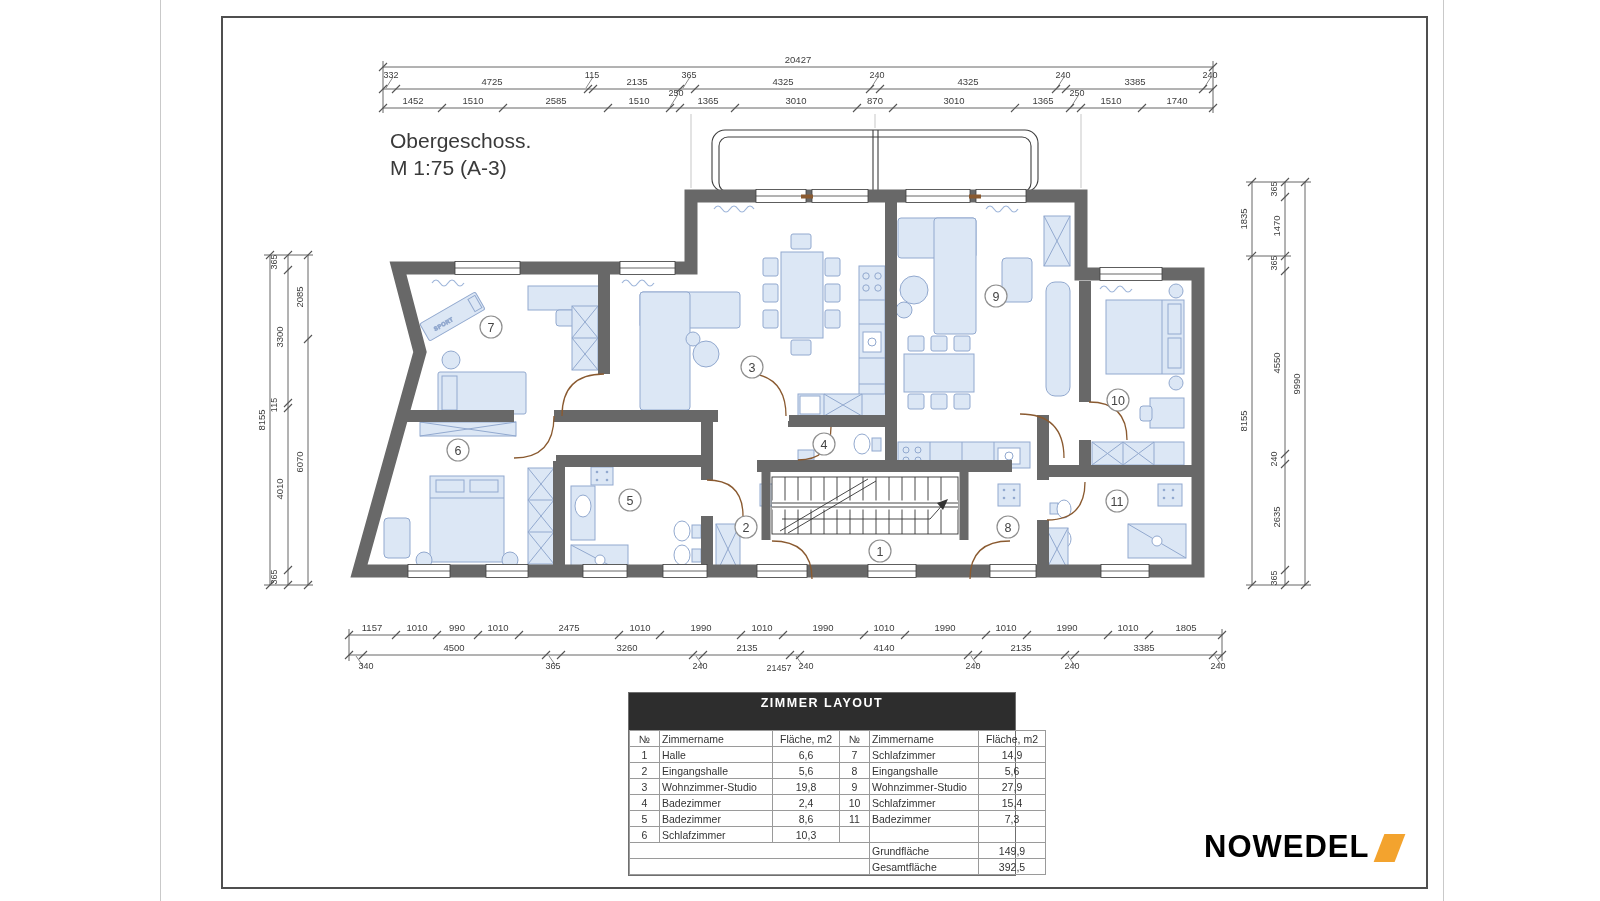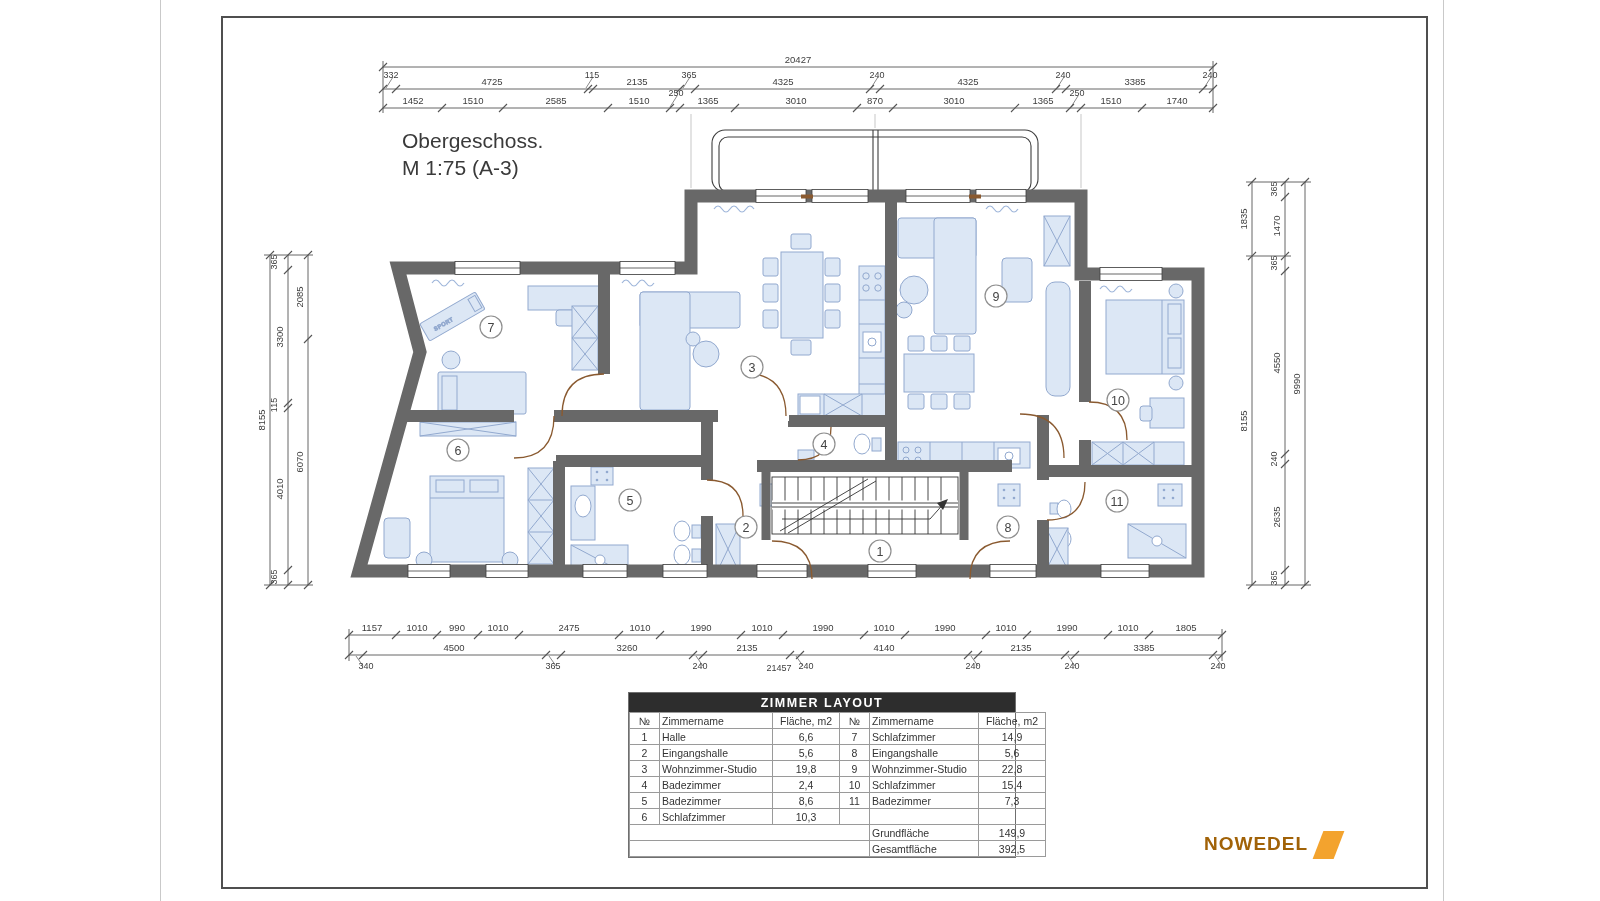--- a/index.html
+++ b/index.html
@@ -2,39 +2,39 @@
 <html><head>
 <meta charset="utf-8">
 <style>
   html,body{margin:0;padding:0;}
   body{position:relative;width:1600px;height:901px;overflow:hidden;background:#ffffff;
        font-family:"Liberation Sans",sans-serif;}
   .edge{position:absolute;top:0;bottom:0;width:1px;background:#c9c9c9;}
   #edgeL{left:160px;} #edgeR{left:1443px;}
   .frame{position:absolute;left:221px;top:16px;width:1203px;height:869px;
          border: 2px solid #4f4f4f;background:#fff;}
-  .titleblock{position:absolute;left:390px;top:127px;font-size:21px;line-height:27px;color:#3a3a3a;margin-left:12px;}
+  .titleblock{position:absolute;left:390px;top:127px;font-size:21px;line-height:27px;color:#3a3a3a;}
   svg{position:absolute;left:0;top:0;}
   .dt{font-size:9.5px;fill:#3d3d3d;}
   .dts{font-size:9px;fill:#3d3d3d;}
   .rn{font-size:12.5px;fill:#444;}
   .sport{font-size:5.5px;fill:#90a7cf;letter-spacing:.5px;}
   
   .ztable{position:absolute;left:628px;top:692px;width:386px;border:1px solid #6f6f6f;background:#fff;}
   .ztitle{background:#2d2d2d;color:#fff;font-weight:bold;font-size:12.5px;letter-spacing:1.5px;
-          text-align:center;padding:3px 0 2px 0;}
+          text-align:center;padding:3px 0 20px 0;}
   .ztable table{border-collapse:collapse;width:100%;table-layout:fixed;}
   .ztable td,.ztable th{border:1px solid #9a9a9a;font-size:10.5px;color:#333;height:15px;
           padding:0 2px;font-weight:normal;overflow:hidden;white-space:nowrap;}
   .c-num{width:25px;text-align:center;}
   .c-name{width:108px;text-align:left;padding-left:6px;}
   .c-fl{width:62px;text-align:center;}
   .c-name2{width:104px;text-align:left;padding-left:6px;}
   .logo{position:absolute;left:1204px;top:829px;display:flex;align-items:center;}
-  .logo-text{font-size:19px;font-weight:bold;color:#a16207;letter-spacing:1px;}
+  .logo-text{font-size:31px;font-weight:bold;color:#000000;letter-spacing:1px;}
   .logo-mark{width:21px;height:28px;background:#f3a32e;transform:skewX(-21deg);
              margin-left:10px;margin-top:2px;}
 </style>
 </head>
 <body>
 
 <div class="edge" id="edgeL"></div>
 <div class="edge" id="edgeR"></div>
 <div class="frame"></div>
 
@@ -468,21 +468,21 @@
       <td class="c-num">8</td>
       <td class="c-name2">Eingangshalle</td>
       <td class="c-fl">5,6</td>
     </tr>
     <tr>
       <td class="c-num">3</td>
       <td class="c-name">Wohnzimmer-Studio</td>
       <td class="c-fl">19,8</td>
       <td class="c-num">9</td>
       <td class="c-name2">Wohnzimmer-Studio</td>
-      <td class="c-fl">22,8</td>
+      <td class="c-fl">27,9</td>
     </tr>
     <tr>
       <td class="c-num">4</td>
       <td class="c-name">Badezimmer</td>
       <td class="c-fl">2,4</td>
       <td class="c-num">10</td>
       <td class="c-name2">Schlafzimmer</td>
       <td class="c-fl">15,4</td>
     </tr>
     <tr>

